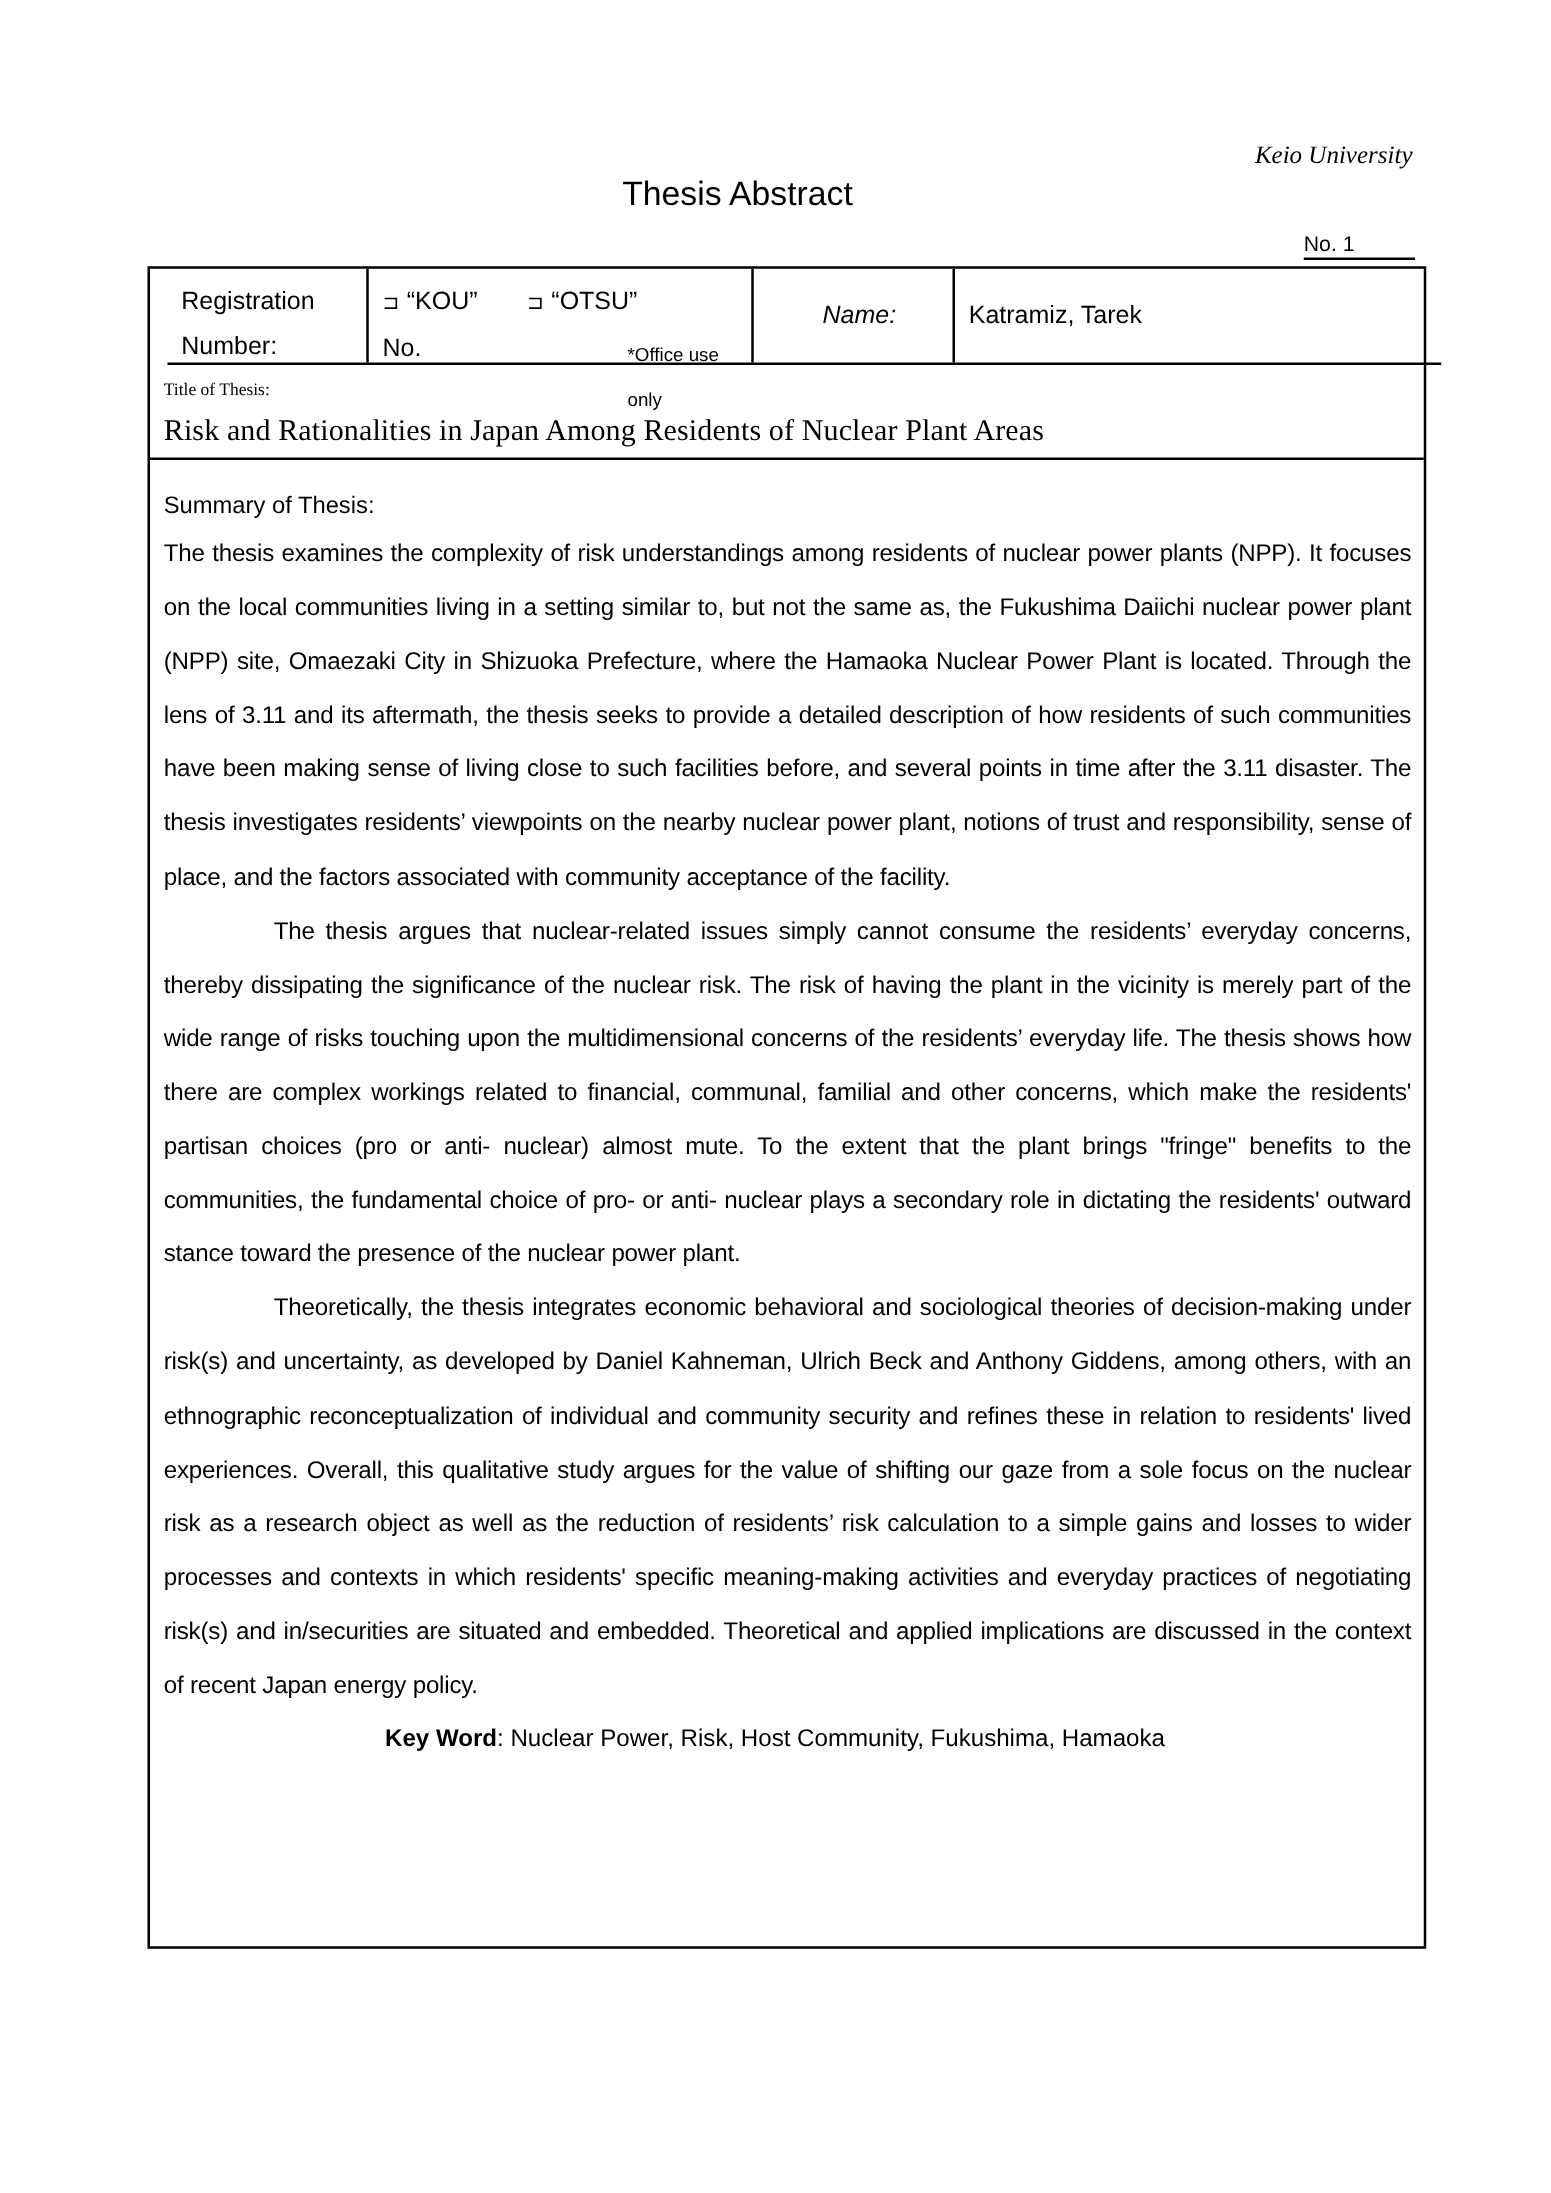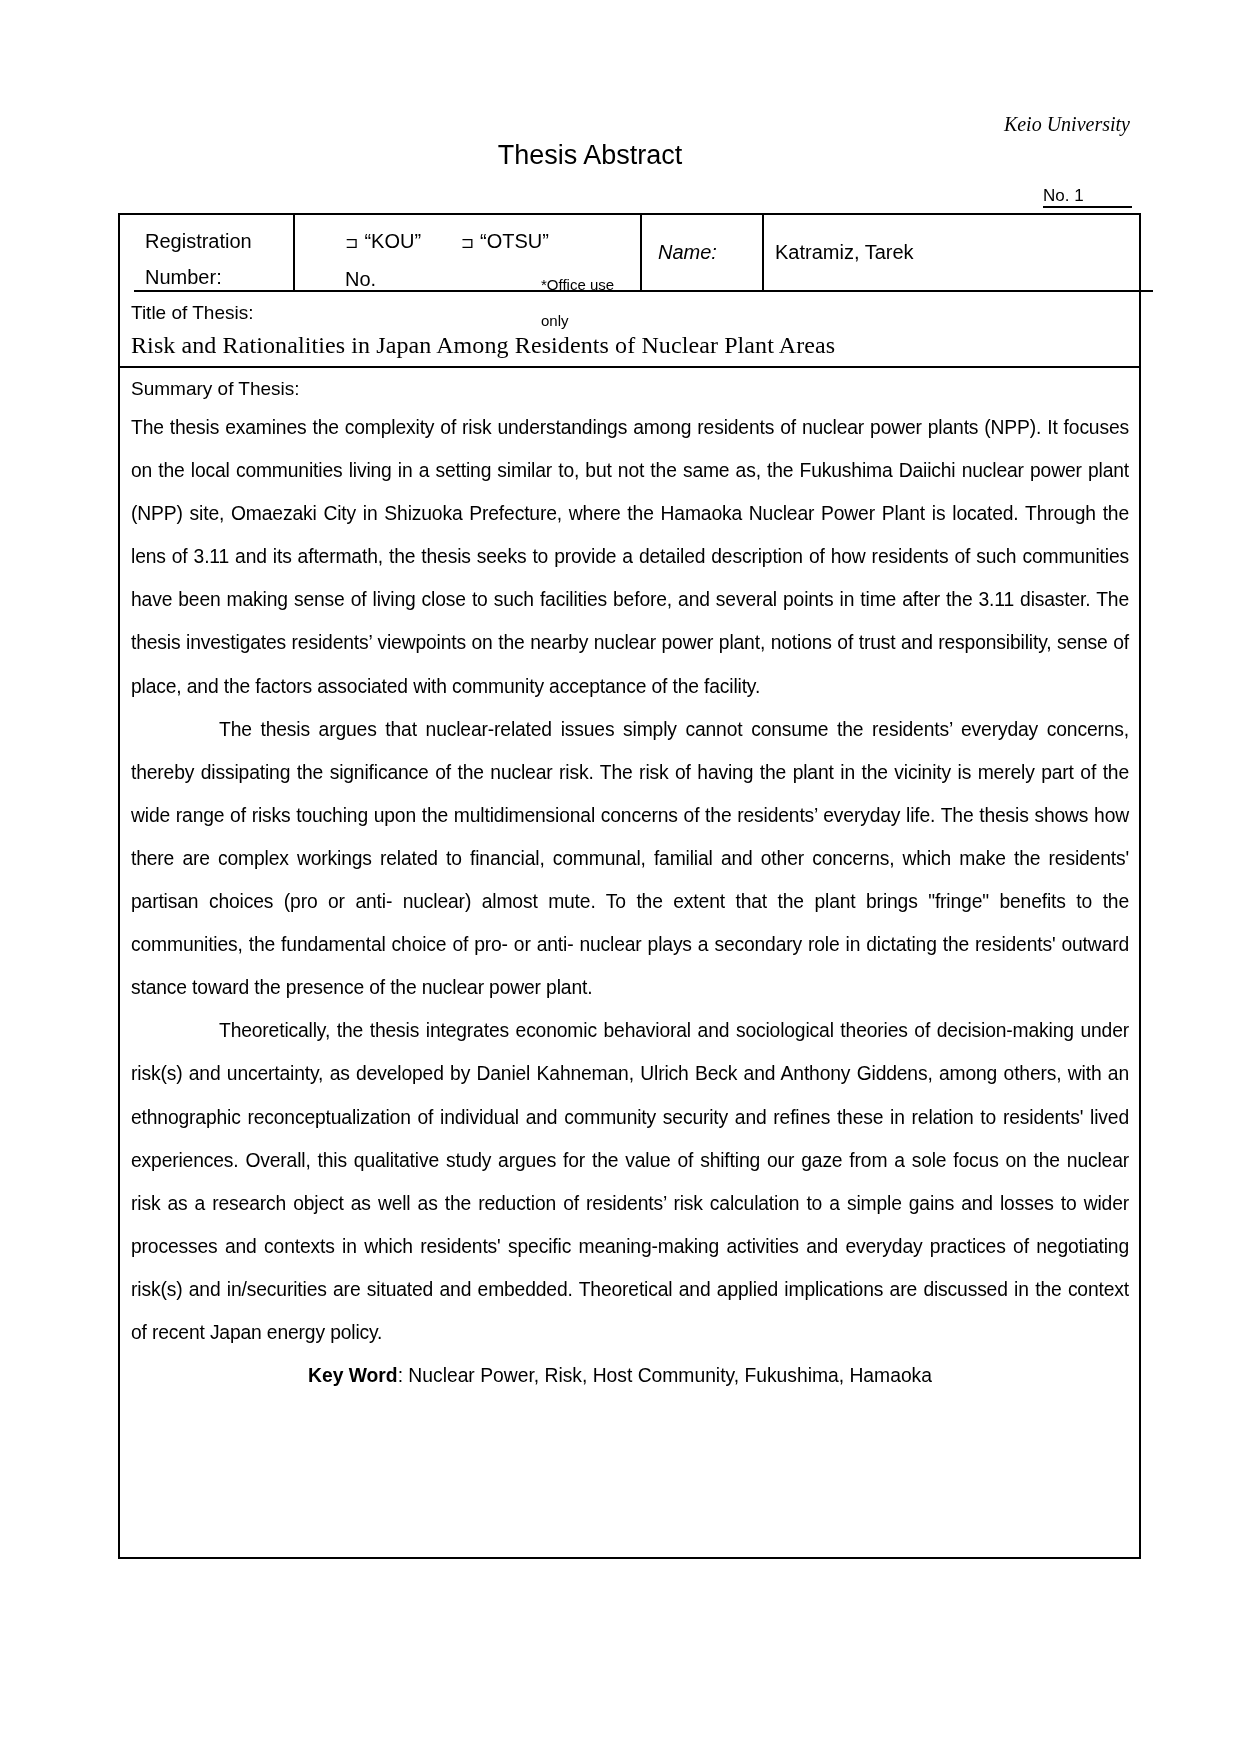--- a/index.html
+++ b/index.html
@@ -18,31 +18,31 @@
       border-bottom: 2px solid #000; line-height: 20px; padding-left: 0px;
     }
     .form {
       position: absolute; left: 118px; top: 213px; width: 1023px; height: 1346px;
       border: 2px solid #000; box-sizing: border-box;
       font-family: "Liberation Sans", sans-serif;
     }
     .row-head { position: absolute; left: 14px; top: 0; width: 100%; height: 77px; border-bottom: 2px solid #000; box-sizing: border-box; }
     .cell { position: absolute; top: 0; height: 100%; box-sizing: border-box; font-size: 20px; }
     .c1 { left: 0; width: 161px; border-right: 2px solid #000; padding: 8px 0 0 11px; line-height: 36px; }
-    .c2 { left: 161px; width: 308px; border-right: 2px solid #000; padding: 8px 0 0 11px; line-height: 36px; margin-left: 39px; }
+    .c2 { left: 161px; width: 308px; border-right: 2px solid #000; padding: 8px 0 0 11px; line-height: 36px; }
     .c3 { left: 513px; width: 117px; border-right: 2px solid #000; padding: 26px 0 0 11px; font-style: italic; }
     .c4 { left: 630px; width: 390px; padding: 26px 0 16px 11px; }
     .chk { display: inline-block; margin-right: 6px; font-size: 16px; }
     .opt { display: inline-block; }
     .opt + .opt { margin-left: 34px; }
     .office { position: absolute; left: 207px; top: 52px; font-size: 15px; }
     .row-title { position: absolute; left: 0; top: 77px; width: 100%; height: 76px; border-bottom: 2px solid #000; box-sizing: border-box; padding: 8px 0 0 11px; }
-    .label { font-size: 19px; line-height: 26px; }
+    .label { font-size: 14px; line-height: 26px; font-family: Liberation Serif, serif; }
     .thesis-title { font-family: "Liberation Serif", serif; font-size: 24px; line-height: 38px; letter-spacing: 0.1px; }
-    .row-summary { position: absolute; left: 0; top: 153px; width: 100%; bottom: 0; padding: 8px 10px 0 11px; box-sizing: border-box; }
+    .row-summary { position: absolute; left: 0; top: 153px; width: 100%; bottom: 0; padding: 24px 10px 0 11px; box-sizing: border-box; }
     .summary-label { font-size: 19px; line-height: 26px; margin-bottom: 4px; }
     .para {
       font-size: 19.3px; line-height: 43.1px; text-align: justify; margin: 0; letter-spacing: -0.15px;
     }
     .para.indent { text-indent: 88px; }
     .keywords { text-align: center; font-size: 19.3px; line-height: 43px; margin-top: 0px; padding-right: 20px; }
     .keywords b { font-weight: bold; }
   </style>
 </head>
 <body>

